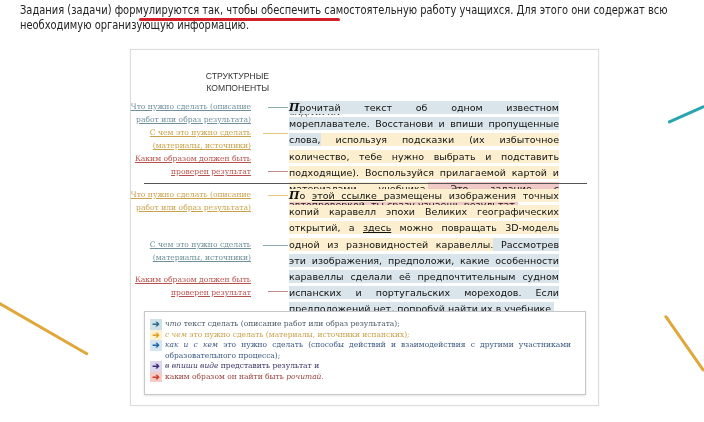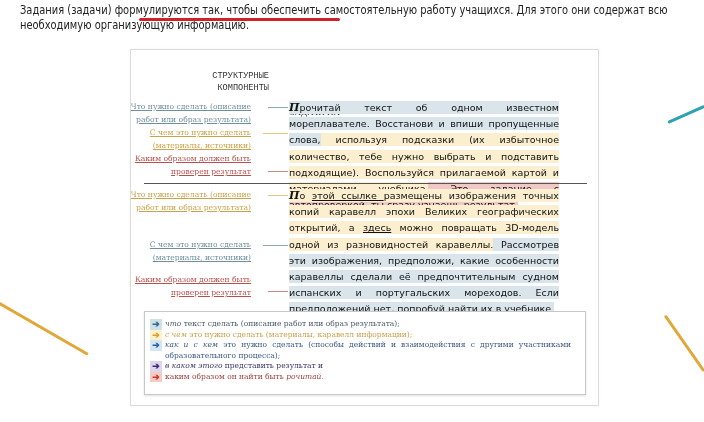--- a/index.html
+++ b/index.html
@@ -3,21 +3,21 @@
 <meta charset="utf-8">
 <style>
   html, body { margin:0; padding:0; }
   body { width:704px; height:422px; background:#ffffff; position:relative; overflow:hidden; font-family:"Liberation Sans", sans-serif; }
   .intro { position:absolute; left:20px; top:3px; width:680px; font-size:11.5px; line-height:15px; color:#222; font-family:"DejaVu Sans", sans-serif; transform:scaleX(0.86); transform-origin:left top; width:790px; }
   .intro .ul { position:relative; }
   .redline { position:absolute; left:139px; top:18px; width:201px; height:3px; background:#d2202a; border-radius:2px; }
   .deco { position:absolute; height:3px; border-radius:2px; transform-origin:left center; }
   .frame { position:absolute; left:130px; top:49px; width:467px; height:355px; border:1px solid #dcdcdc; background:#fff; box-shadow:0 0 2px rgba(0,0,0,0.06); }
   .hdr { position:absolute; font-size:9.5px; line-height:12px; color:#333; }
-  .hdr-left { left:44px; top:20px; width:94px; text-align:right; font-family:Liberation Mono, monospace; font-size:8.6px; color:#333; }
+  .hdr-left { left:44px; top:20px; width:94px; text-align:right; font-family:Liberation Sans, sans-serif; font-size:8.6px; color:#333; }
   .hdr-right { left:159px; top:20px; font-family:Liberation Serif, serif; font-size:9px;margin-top:36px; }
   .lbl { position:absolute; right:347px; text-align:right; font-family:"DejaVu Serif", serif; font-size:7.6px; line-height:13px; white-space:nowrap;text-decoration:underline; }
   .lead { position:absolute; height:1px; }
   .para { position:absolute; left:158px; width:270px; font-family:"DejaVu Sans", sans-serif; font-size:9.5px; line-height:16.2px; color:#111; text-align:justify; text-align-last:left; }
   .para span.hl { padding:1px 0; -webkit-box-decoration-break:clone; box-decoration-break:clone; }
   .hl-blue { background:#d9e5ea; }
   .hl-yellow { background:#fcefcf; }
   .hl-red { background:#f0c8c6; }
   .drop { font-family:"DejaVu Serif", serif; font-style:italic; font-weight:bold; font-size:11px; }
   .link { text-decoration:underline;margin-top:30px; }
@@ -91,29 +91,29 @@
   </div>
 
   <div class="legend">
     <div style="padding:7px 8px 0 5px;">
       <div class="leg-row">
         <span class="leg-arrow" style="color:#2b6c8a; background:#cfe0e6;">➔</span>
         <span class="leg-text" style="color:#4a5a66;"><i>что</i><span> текст сделать (описание работ или образ результата);</span></span>
       </div>
       <div class="leg-row">
         <span class="leg-arrow" style="color:#e0a020; background:#fdf1d2;">➔</span>
-        <span class="leg-text" style="color:#c9a24a;"><i>с чем</i><span> это нужно сделать (материалы, каравелл информации);</span></span>
+        <span class="leg-text" style="color:#c9a24a;"><i>с чем</i><span> это нужно сделать (материалы, источники испанских);</span></span>
       </div>
       <div class="leg-row">
         <span class="leg-arrow" style="color:#1e64a8; background:#d5e5f2;">➔</span>
         <span class="leg-text" style="color:#3b5a80;"><i>как и с кем</i><span> это нужно сделать (способы действий и взаимодействия с другими участниками образовательного процесса);</span></span>
       </div>
       <div class="leg-row">
         <span class="leg-arrow" style="color:#3a2c7a; background:#ddd6ec;">➔</span>
-        <span class="leg-text" style="color:#3a3466;"><i>в каком этого</i><span> представить результат и</span></span>
+        <span class="leg-text" style="color:#3a3466;"><i>в впиши виде</i><span> представить результат и</span></span>
       </div>
       <div class="leg-row">
         <span class="leg-arrow" style="color:#d03a2a; background:#f5cbc6;">➔</span>
         <span class="leg-text" style="color:#9a4440;"><span>каким образом он найти быть </span><i>рочитай</i><span>.</span></span>
       </div>
     </div>
   </div>
 </div>
 
 </body></html>

